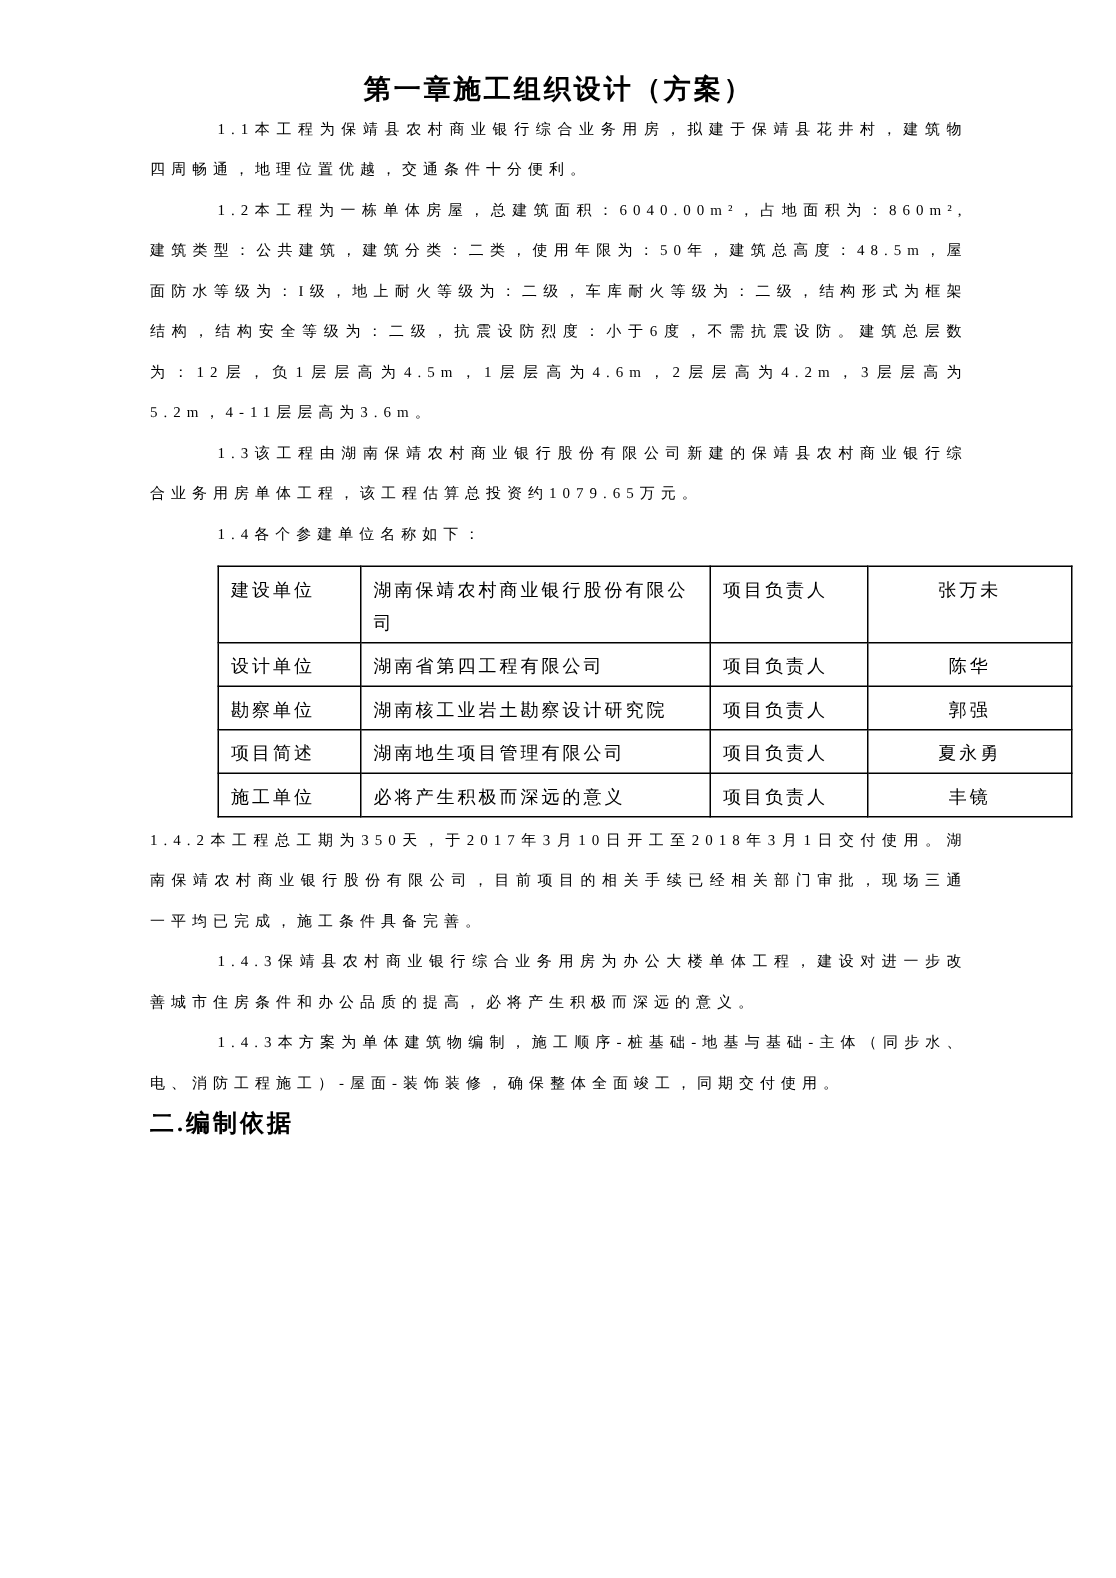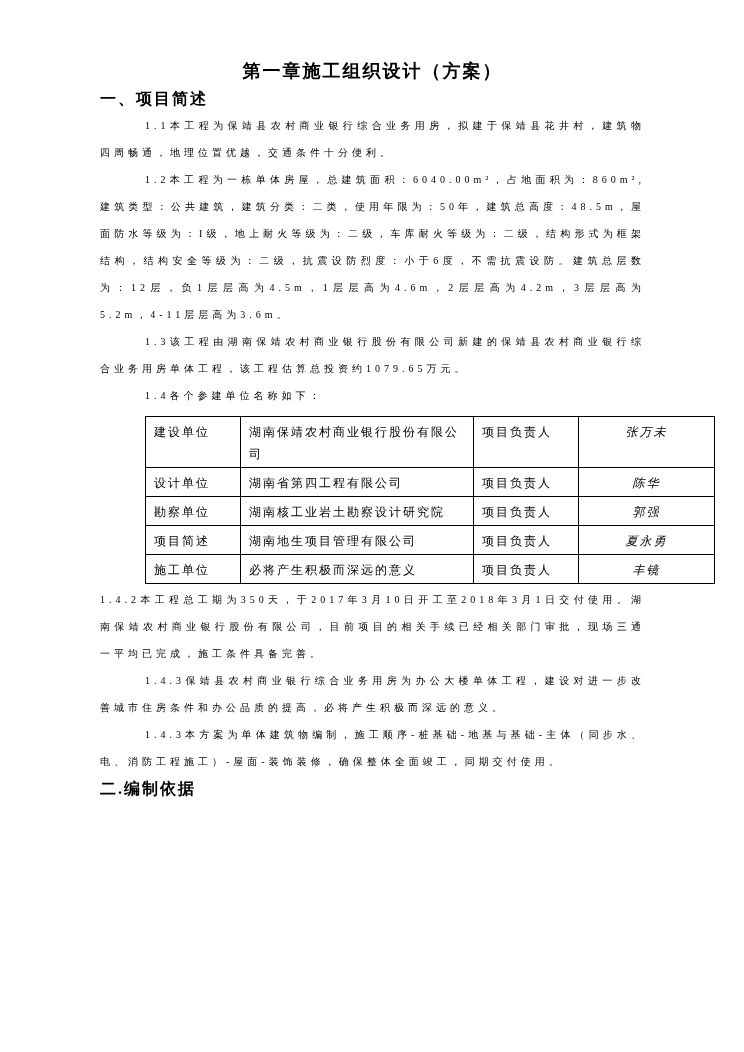--- a/index.html
+++ b/index.html
@@ -9,21 +9,21 @@
   }
   .page {
     position: relative;
     width: 744px;
     height: 1052px;
     background: #ffffff;
     overflow: hidden;
     font-family: "Liberation Serif", "DejaVu Serif", serif;
     color: #000000;
     box-sizing: border-box;
-    padding: 58px 99px 0 100px;
+    padding: 46px 99px 0 100px;
   }
   .doc-title {
     text-align: center;
     font-size: 18px;
     font-weight: bold;
     line-height: 27px;
     letter-spacing: 2px;
     margin: 0;
   }
   .sec-heading {
@@ -55,32 +55,31 @@
     font-size: 12px;
     line-height: 22px;
     letter-spacing: 2px;
     vertical-align: top;
     padding: 4px 8px 2px 8px;
     overflow: hidden;
   }
   .col-role   { width: 78px; }
   .col-company{ width: 216px; }
   .col-label  { width: 88px; }
-  .col-person { width: 119px; text-align: center; font-style: italic; }
+  .col-person { width: 119px; text-align: center; }
   tr.row-tall  td { height: 44px; }
   tr.row-short td { height: 19px; }
 </style>
 </head>
 <body>
 
 <div class="page">
 
   <h1 class="doc-title">第一章施工组织设计（方案）</h1>
 
-  <h2 class="sec-heading">一、项目简述</h2>
 
   <p class="body-par">1.1本工程为保靖县农村商业银行综合业务用房，拟建于保靖县花井村，建筑物四周畅通，地理位置优越，交通条件十分便利。</p>
   <p class="body-par">1.2本工程为一栋单体房屋，总建筑面积：6040.00m²，占地面积为：860m²,建筑类型：公共建筑，建筑分类：二类，使用年限为：50年，建筑总高度：48.5m，屋面防水等级为：I级，地上耐火等级为：二级，车库耐火等级为：二级，结构形式为框架结构，结构安全等级为：二级，抗震设防烈度：小于6度，不需抗震设防。建筑总层数为：12层，负1层层高为4.5m，1层层高为4.6m，2层层高为4.2m，3层层高为5.2m，4-11层层高为3.6m。</p>
   <p class="body-par">1.3该工程由湖南保靖农村商业银行股份有限公司新建的保靖县农村商业银行综合业务用房单体工程，该工程估算总投资约1079.65万元。</p>
   <p class="body-par">1.4各个参建单位名称如下：</p>
 
   <table class="units-table">
     <tbody>
       <tr class="row-tall">
         <td class="col-role">建设单位</td>

